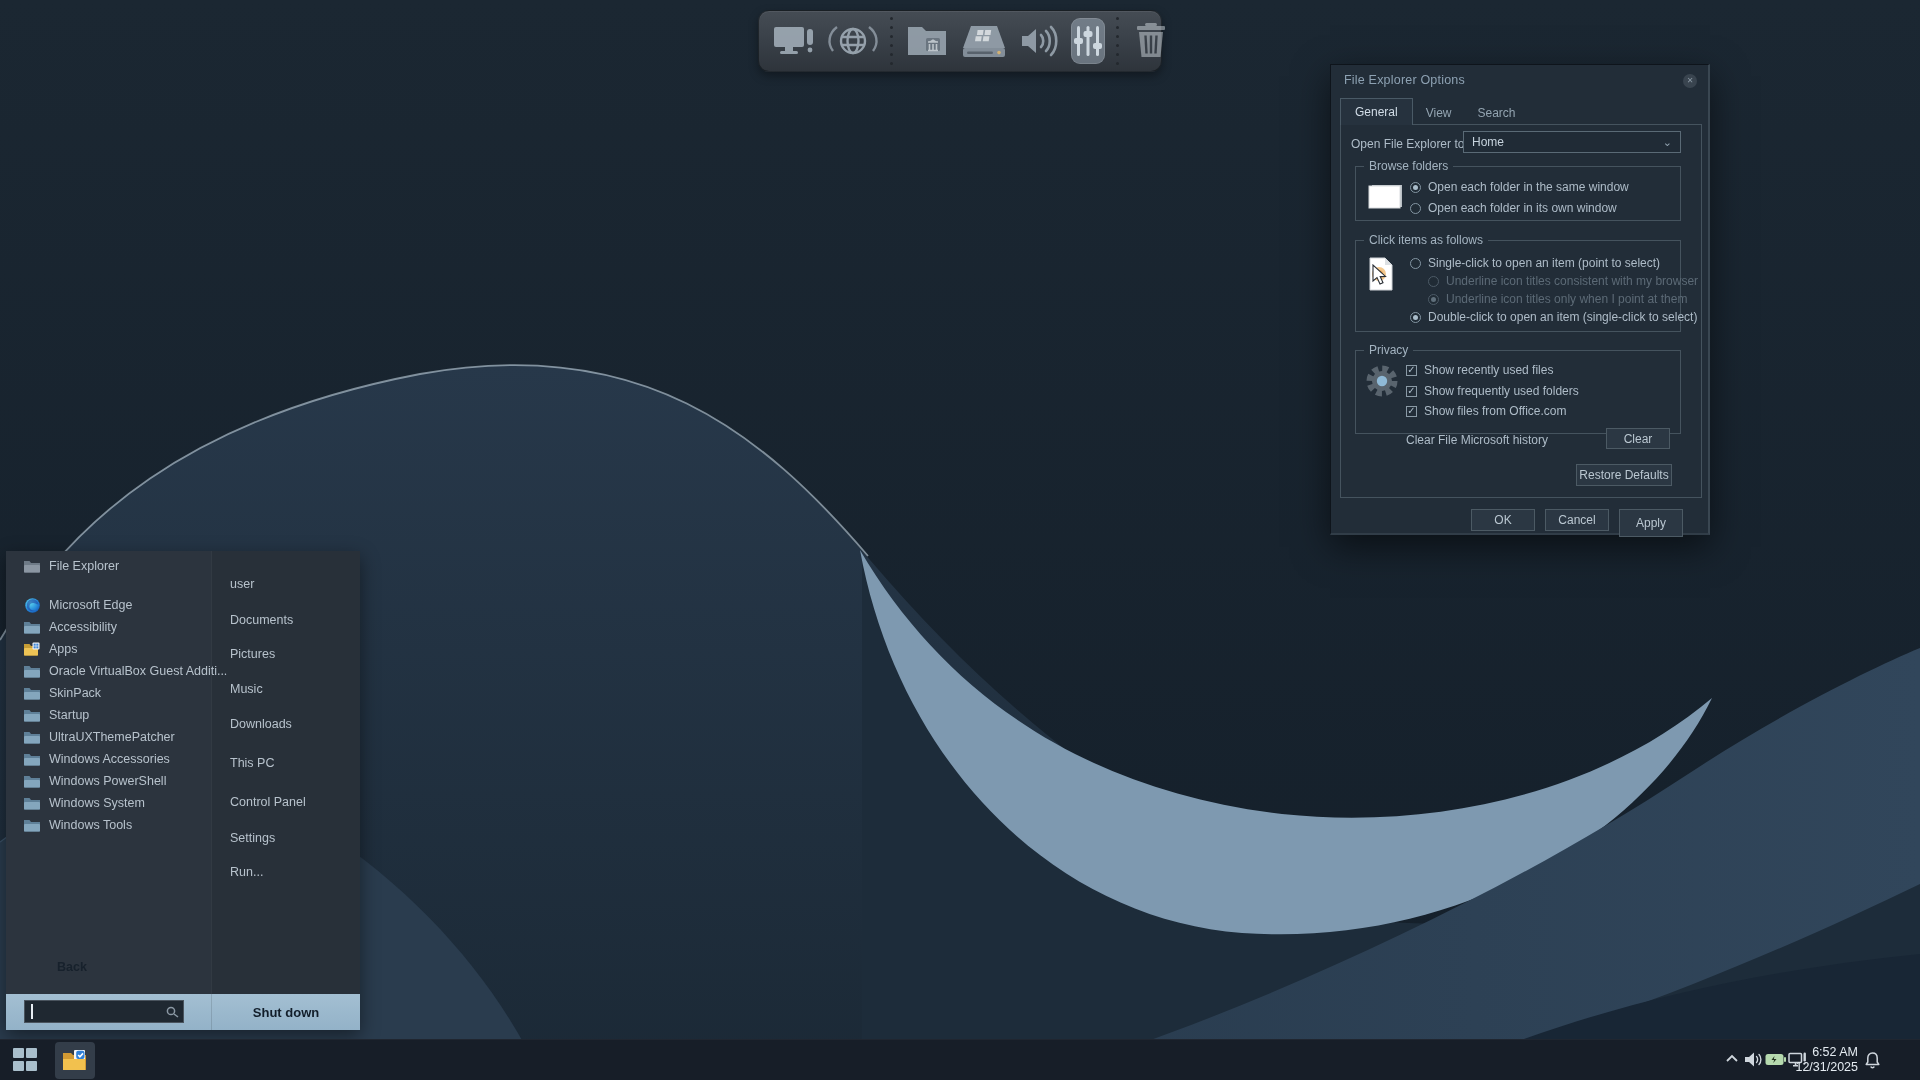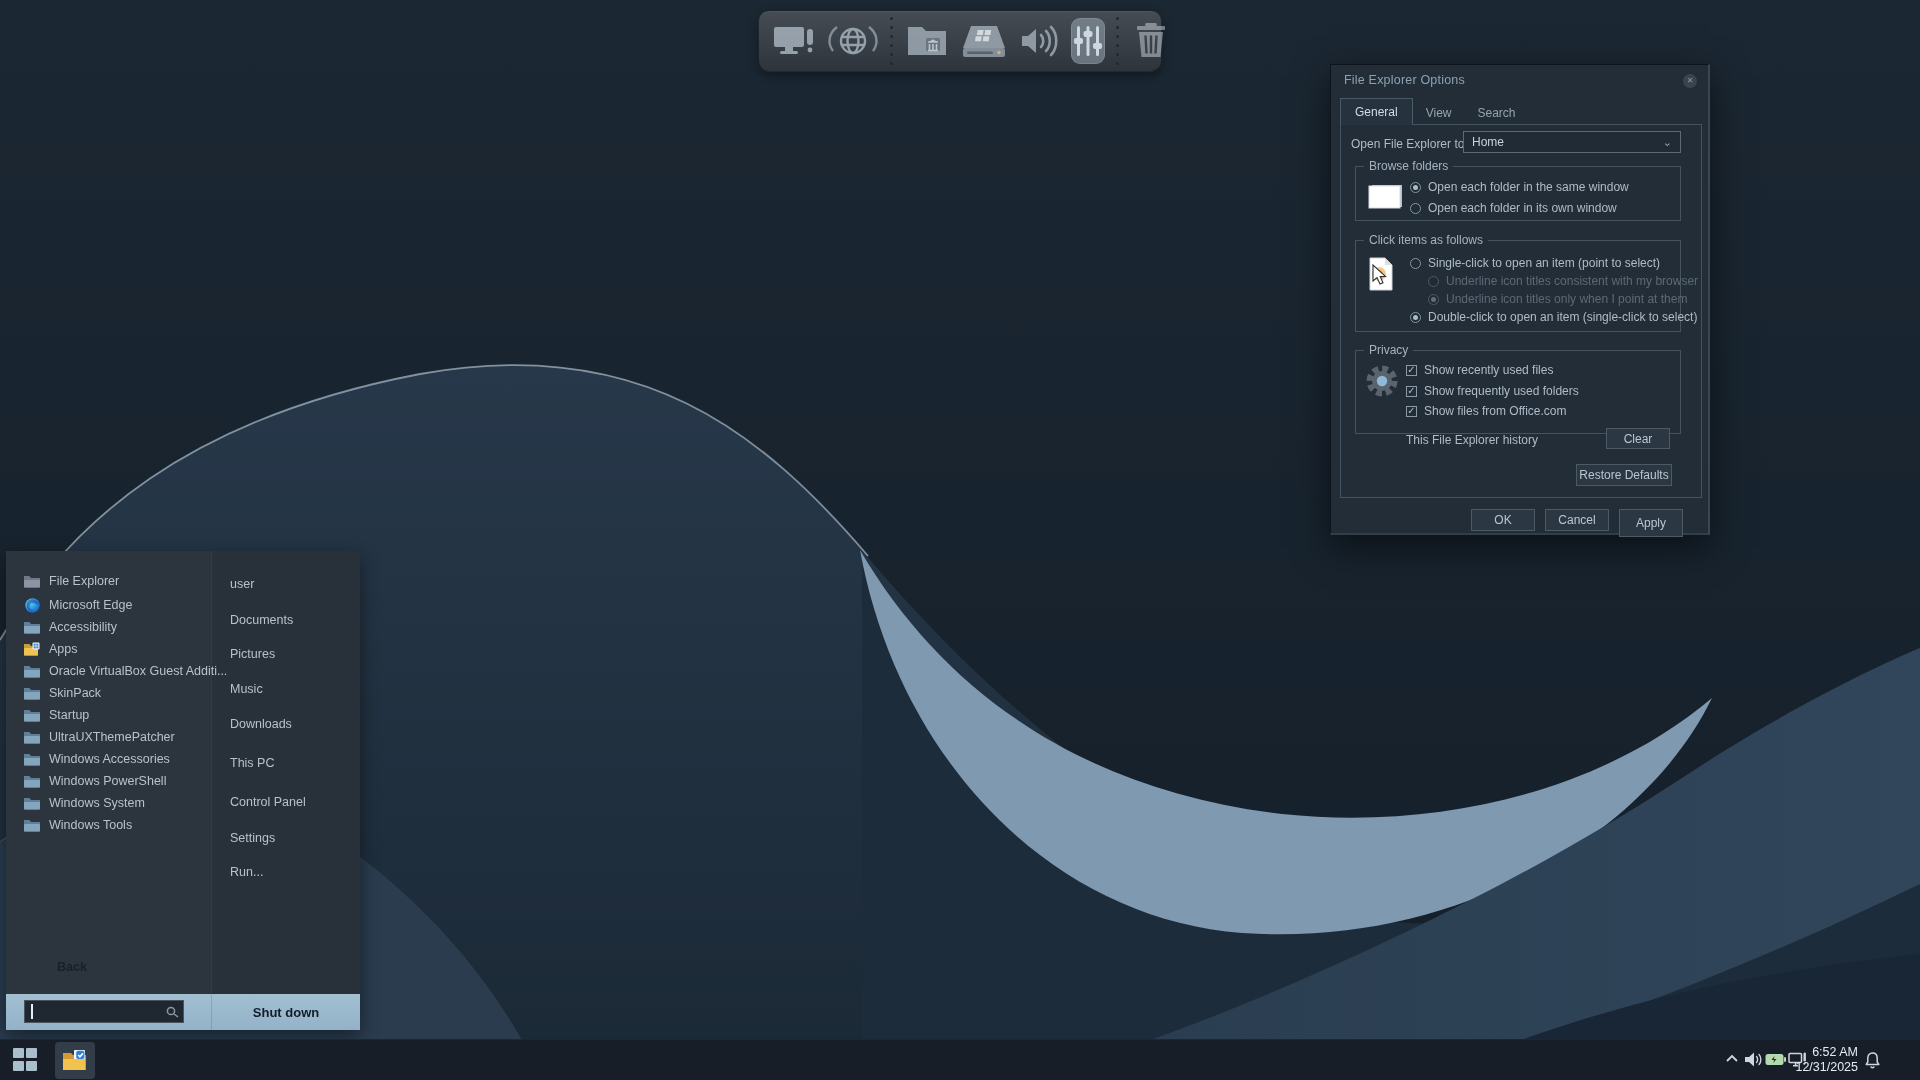--- a/index.html
+++ b/index.html
@@ -343,37 +343,37 @@
         <span>Show recently used files</span>
       </div>
       <div class="row" style="left:50px;top:33px;">
         <span class="chk"></span>
         <span>Show frequently used folders</span>
       </div>
       <div class="row" style="left:50px;top:53px;">
         <span class="chk"></span>
         <span>Show files from Office.com</span>
       </div>
-      <span class="abs" style="left:50px;top:82px;">This File Explorer history</span>
+      <span class="abs" style="left:50px;top:82px;">Clear File Microsoft history</span>
       <div class="btn" style="left:250px;top:77px;width:64px;height:21px;">Clear</div>
     </div>
 
     <div class="btn" style="left:235px;top:339px;width:96px;height:22px;">Restore Defaults</div>
   </div>
 
   <div class="btn" style="left:140px;top:444px;width:64px;height:22px;">OK</div>
   <div class="btn" style="left:214px;top:444px;width:64px;height:22px;">Cancel</div>
   <div class="btn" style="left:288px;top:444px;width:64px;height:28px;">Apply</div>
 </div>
 
 <div class="menu abs">
   <div class="menu-shade"></div>
   <div class="menu-divider"></div>
 
-  <div class="sm-row" style="top:20px;">
+  <div class="sm-row" style="top:5px;">
     <span class="sm-ic">
         <svg width="16" height="13" viewBox="0 0 16 13">
           <path d="M0,1 h5.5 l1.5,2 H16 V12.5 H0 Z" fill="#6e7a86"></path>
           <rect x="0" y="5" width="16" height="7.5" rx="1" fill="#8b96a2"></rect>
         </svg>
       </span>
     <span>File Explorer</span>
   </div>
   <div class="sm-row" style="top:44px;">
     <span class="sm-ic">

